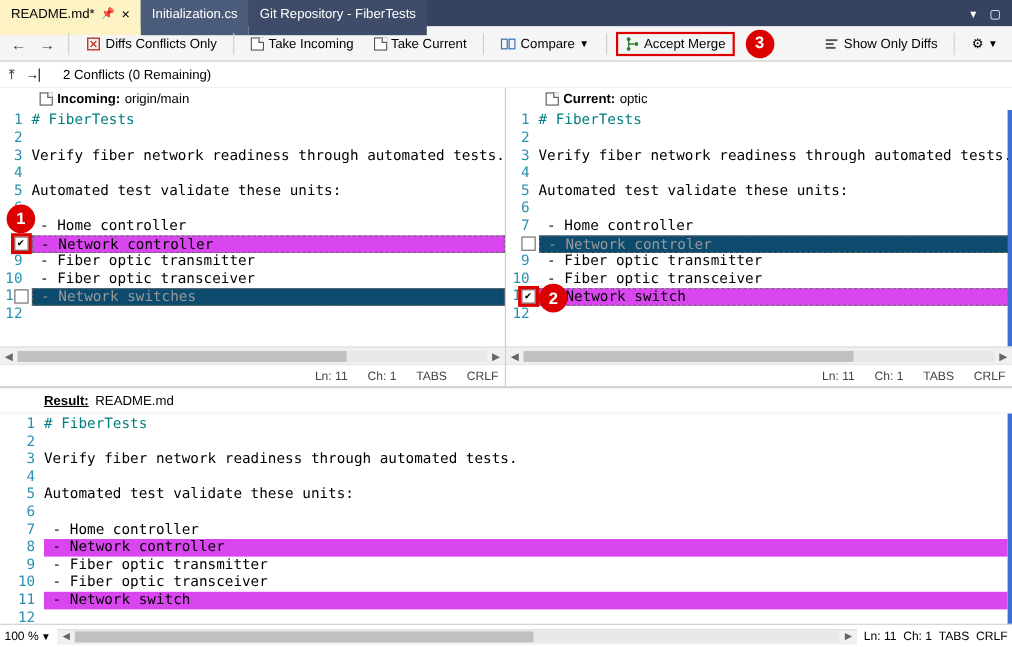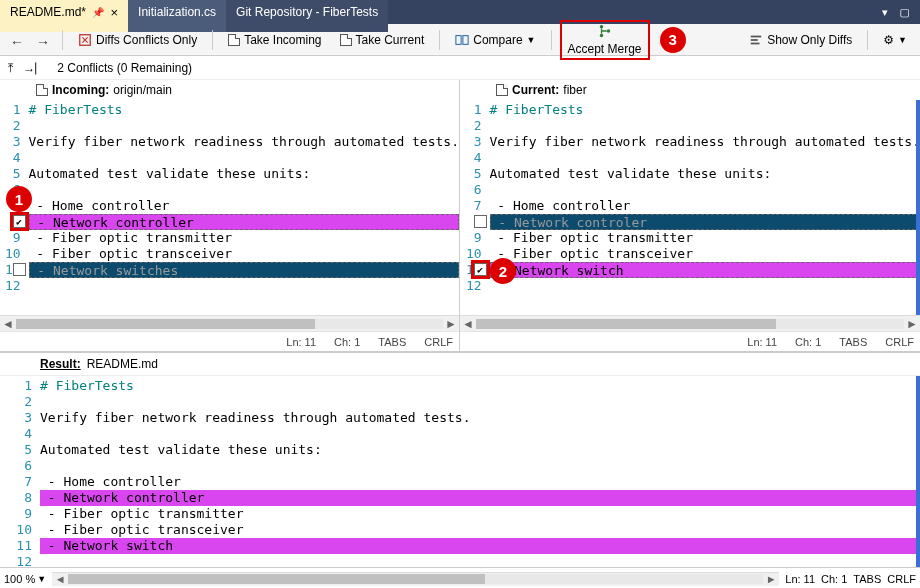--- a/index.html
+++ b/index.html
@@ -12,21 +12,21 @@
 .pin { font-size: 10px; }
 .close { font-size: 13px; }
 .tabbar-right { margin-left: auto; display: flex; align-items: center; padding-right: 6px; gap: 4px; }
 .tabbar-right .tb-btn { color: #fff; font-size: 11px; padding: 2px 4px; cursor: pointer; }
 
 .toolbar { display: flex; align-items: center; height: 32px; border-bottom: 1px solid #ccc; padding: 0 6px; gap: 4px; background: #f5f5f5; }
 .tbtn { display: flex; align-items: center; gap: 4px; padding: 3px 6px; cursor: pointer; font-size: 12px; border: 1px solid transparent; }
 .arrow { font-size: 14px; font-weight: bold; color: #333; padding: 2px 4px; cursor: pointer; }
 .sep { width: 1px; height: 20px; background: #ccc; margin: 0 4px; }
 .icon-sm { width: 14px; height: 14px; display: inline-block; }
-.accept-merge { border: 2px solid #d00; padding: 2px 6px; display: flex; align-items: center; gap: 4px; flex-direction: column; }
+.accept-merge { border: 2px solid #d00; padding: 2px 6px; display: flex; align-items: center; gap: 4px; }
 .badge { width: 26px; height: 26px; border-radius: 50%; background: #d00; color: #fff; font-weight: bold; font-size: 15px; display: flex; align-items: center; justify-content: center; }
 .badge.b3 { margin-left: 6px; }
 .toolbar-right { margin-left: auto; display: flex; align-items: center; gap: 4px; }
 
 .conflictbar { display: flex; align-items: center; height: 24px; padding: 0 8px; font-size: 12px; gap: 10px; border-bottom: 1px solid #eee; }
 .nav-icon { font-size: 12px; cursor: pointer; }
 
 .panes { display: flex; height: 272px; border-bottom: 1px solid #ccc; position: relative; }
 .pane { width: 50%; display: flex; flex-direction: column; border-right: 1px solid #ccc; }
 .pane-header { display: flex; align-items: center; padding: 3px 8px 3px 36px; font-size: 12px; gap: 4px; }
@@ -201,21 +201,21 @@
       <span>Ch: 1</span>
       <span>TABS</span>
       <span>CRLF</span>
     </div>
   </div>
 
   <div class="pane" style="border-right:none;">
     <div class="pane-header">
       <span class="sqdoc"></span>
       <span class="bold">Current:</span>
-      <span>fiber</span>
+      <span>optic</span>
     </div>
     <div class="code-area">
       <div class="gutter">
         <div class="ln">1</div>
           <div class="ln">2</div>
           <div class="ln">3</div>
           <div class="ln">4</div>
           <div class="ln">5</div>
           <div class="ln">6</div>
           <div class="ln">7</div>

